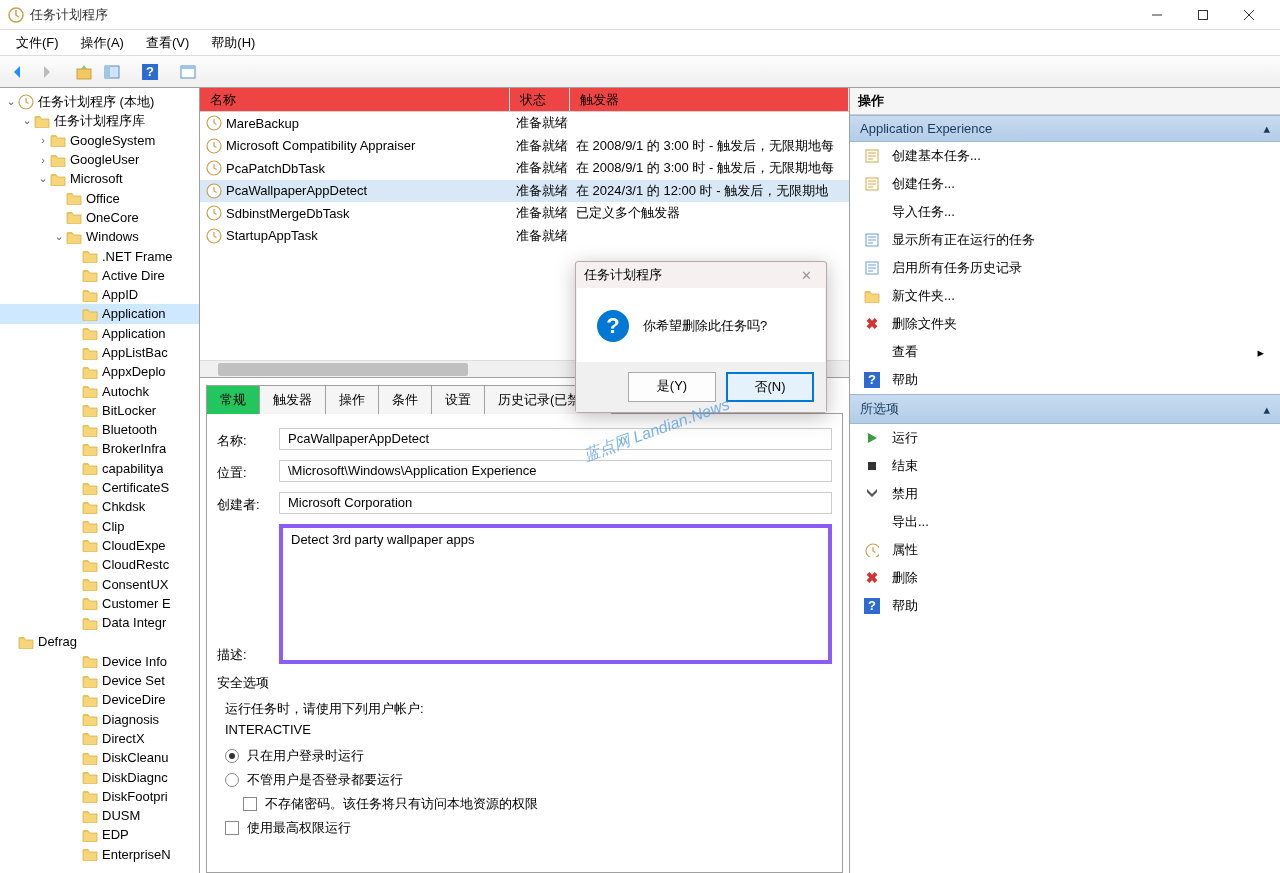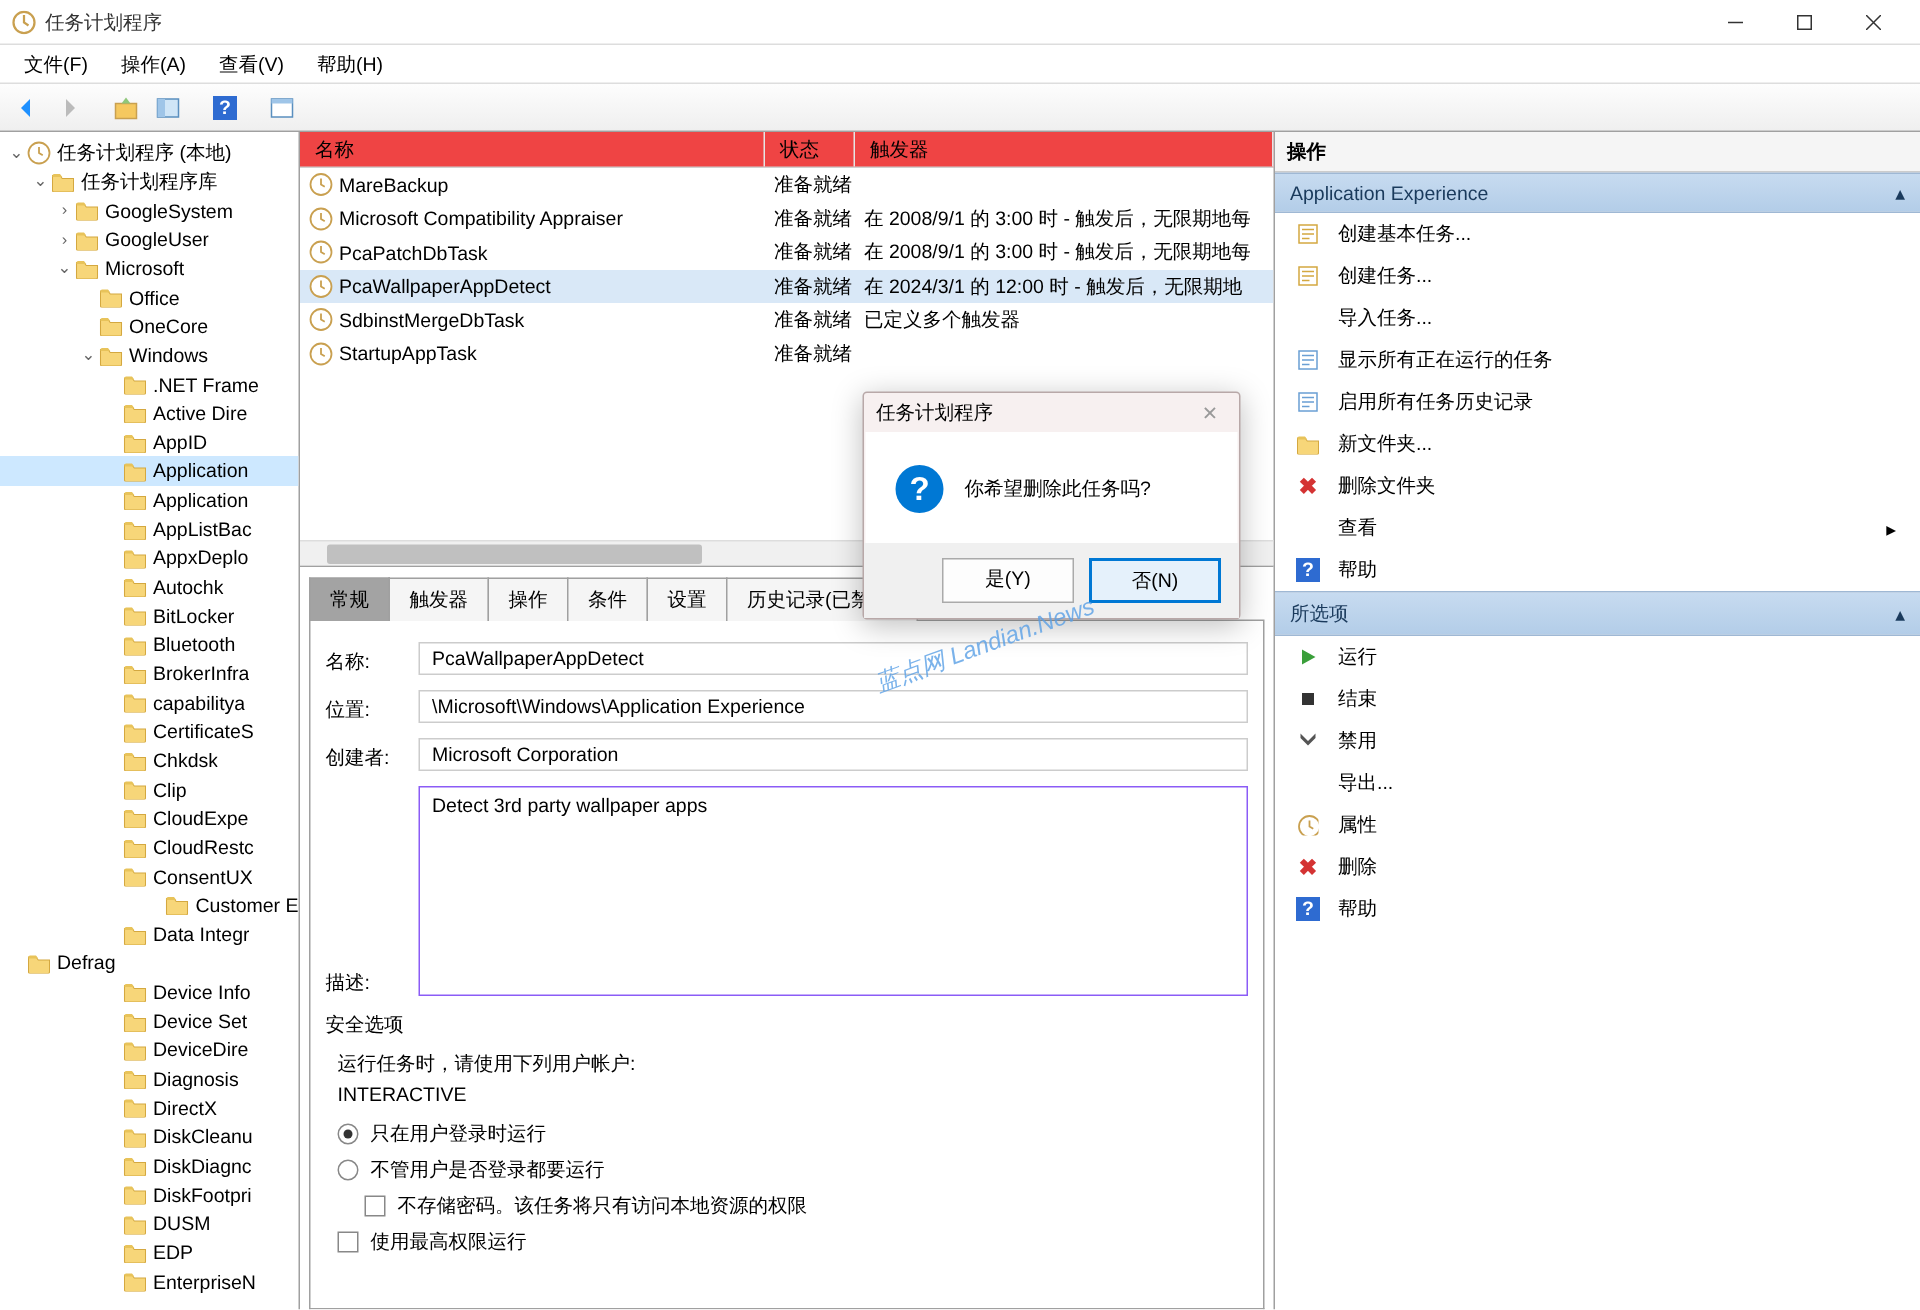--- a/index.html
+++ b/index.html
@@ -45,26 +45,26 @@
 .col-name { width: 310px; }
 .col-status { width: 60px; }
 .col-trigger { flex: 1; }
 .hscroll { height:17px; background:#f0f0f0; border-top:1px solid #ddd; position:relative;}
 .hscroll .thumb { position:absolute; left:18px; top:2px; height:13px; width:250px; background:#c0c0c0; border-radius:2px;}
 
 
 .details { flex: 1; display:flex; flex-direction:column; padding:6px 6px 0 6px; overflow:hidden;}
 .tab-row { display:flex; gap:0; border-bottom:1px solid #a0a0a0; }
 .tab { padding: 5px 13px; border:1px solid #a0a0a0; border-bottom:none; background:#f5f5f5; margin-right:-1px; position:relative; top:1px;}
-.tab.active { background:#a3a3a3; z-index:1; }
+.tab.active { background:#22c55e; z-index:1; }
 .detail-body { border:1px solid #a0a0a0; border-top:none; padding:14px 10px; flex:1; overflow:hidden;}
 .field-row { display:flex; margin-bottom:10px; align-items:flex-end;}
 .field-row .flabel { width:62px; }
 .field-row .fvalue { flex:1; padding:2px 8px; border:1px solid #ccc; background:#fff; min-height:22px;}
-.field-row .fdesc { flex:1; padding:4px 8px; border:1px solid #8b5cf6; background:#fff; height:140px;}
+.field-row .fdesc { flex:1; padding:4px 8px; border:4px solid #8b5cf6; background:#fff; height:140px;}
 .sec-heading { margin:10px 0 8px; }
 .radio-row { display:flex; align-items:center; gap:8px; margin:6px 0 6px 8px;}
 .check-row { display:flex; align-items:center; gap:8px; margin:6px 0 6px 26px;}
 .radio-dot, .check-box { width:14px; height:14px; border:1px solid #888; background:#fff; }
 .radio-dot { border-radius:50%; position:relative;}
 .radio-dot.checked::after { content:''; position:absolute; inset:3px; background:#333; border-radius:50%;}
 
 
 .actions-header { padding: 4px 8px; font-weight:bold; background:#f5f5f5; border-bottom:1px solid #ccc;}
 .action-group-title { background: linear-gradient(#c7dbf0,#b3cde8); padding:5px 10px; display:flex; justify-content:space-between; align-items:center; border-bottom:1px solid #9fb8d4; border-top:1px solid #9fb8d4; color:#1a3a5c; }
@@ -422,21 +422,21 @@
       <div class="tree-row" style="padding-left: 68px;">
         <span class="expander"></span>
         <span class="ficon">
           <svg class="folder-ico" viewBox="0 0 16 14">
             <path d="M1 3h5l1.5 2H15v8a1 1 0 0 1-1 1H2a1 1 0 0 1-1-1z" fill="#f7d679" stroke="#d4a840" stroke-width="0.7"></path>
             <path d="M1 3a1 1 0 0 1 1-1h4l1.5 2H1z" fill="#e8c35a"></path>
           </svg>
         </span>
         <span class="label">ConsentUX</span>
       </div>
-      <div class="tree-row" style="padding-left: 68px; justify-content: flex-end;">
+      <div class="tree-row" style="padding-left: 68px;">
         <span class="expander"></span>
         <span class="ficon">
           <svg class="folder-ico" viewBox="0 0 16 14">
             <path d="M1 3h5l1.5 2H15v8a1 1 0 0 1-1 1H2a1 1 0 0 1-1-1z" fill="#f7d679" stroke="#d4a840" stroke-width="0.7"></path>
             <path d="M1 3a1 1 0 0 1 1-1h4l1.5 2H1z" fill="#e8c35a"></path>
           </svg>
         </span>
         <span class="label">Customer E</span>
       </div>
       <div class="tree-row" style="padding-left: 68px;">

